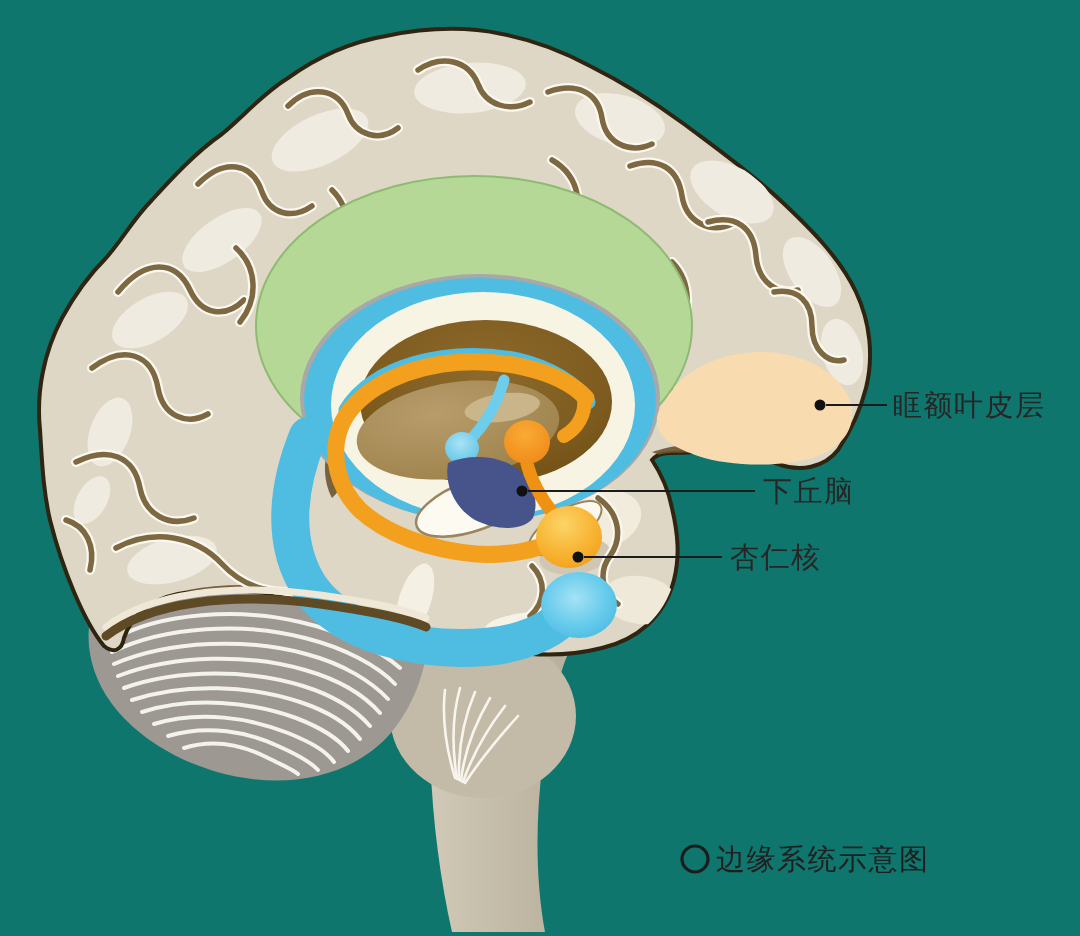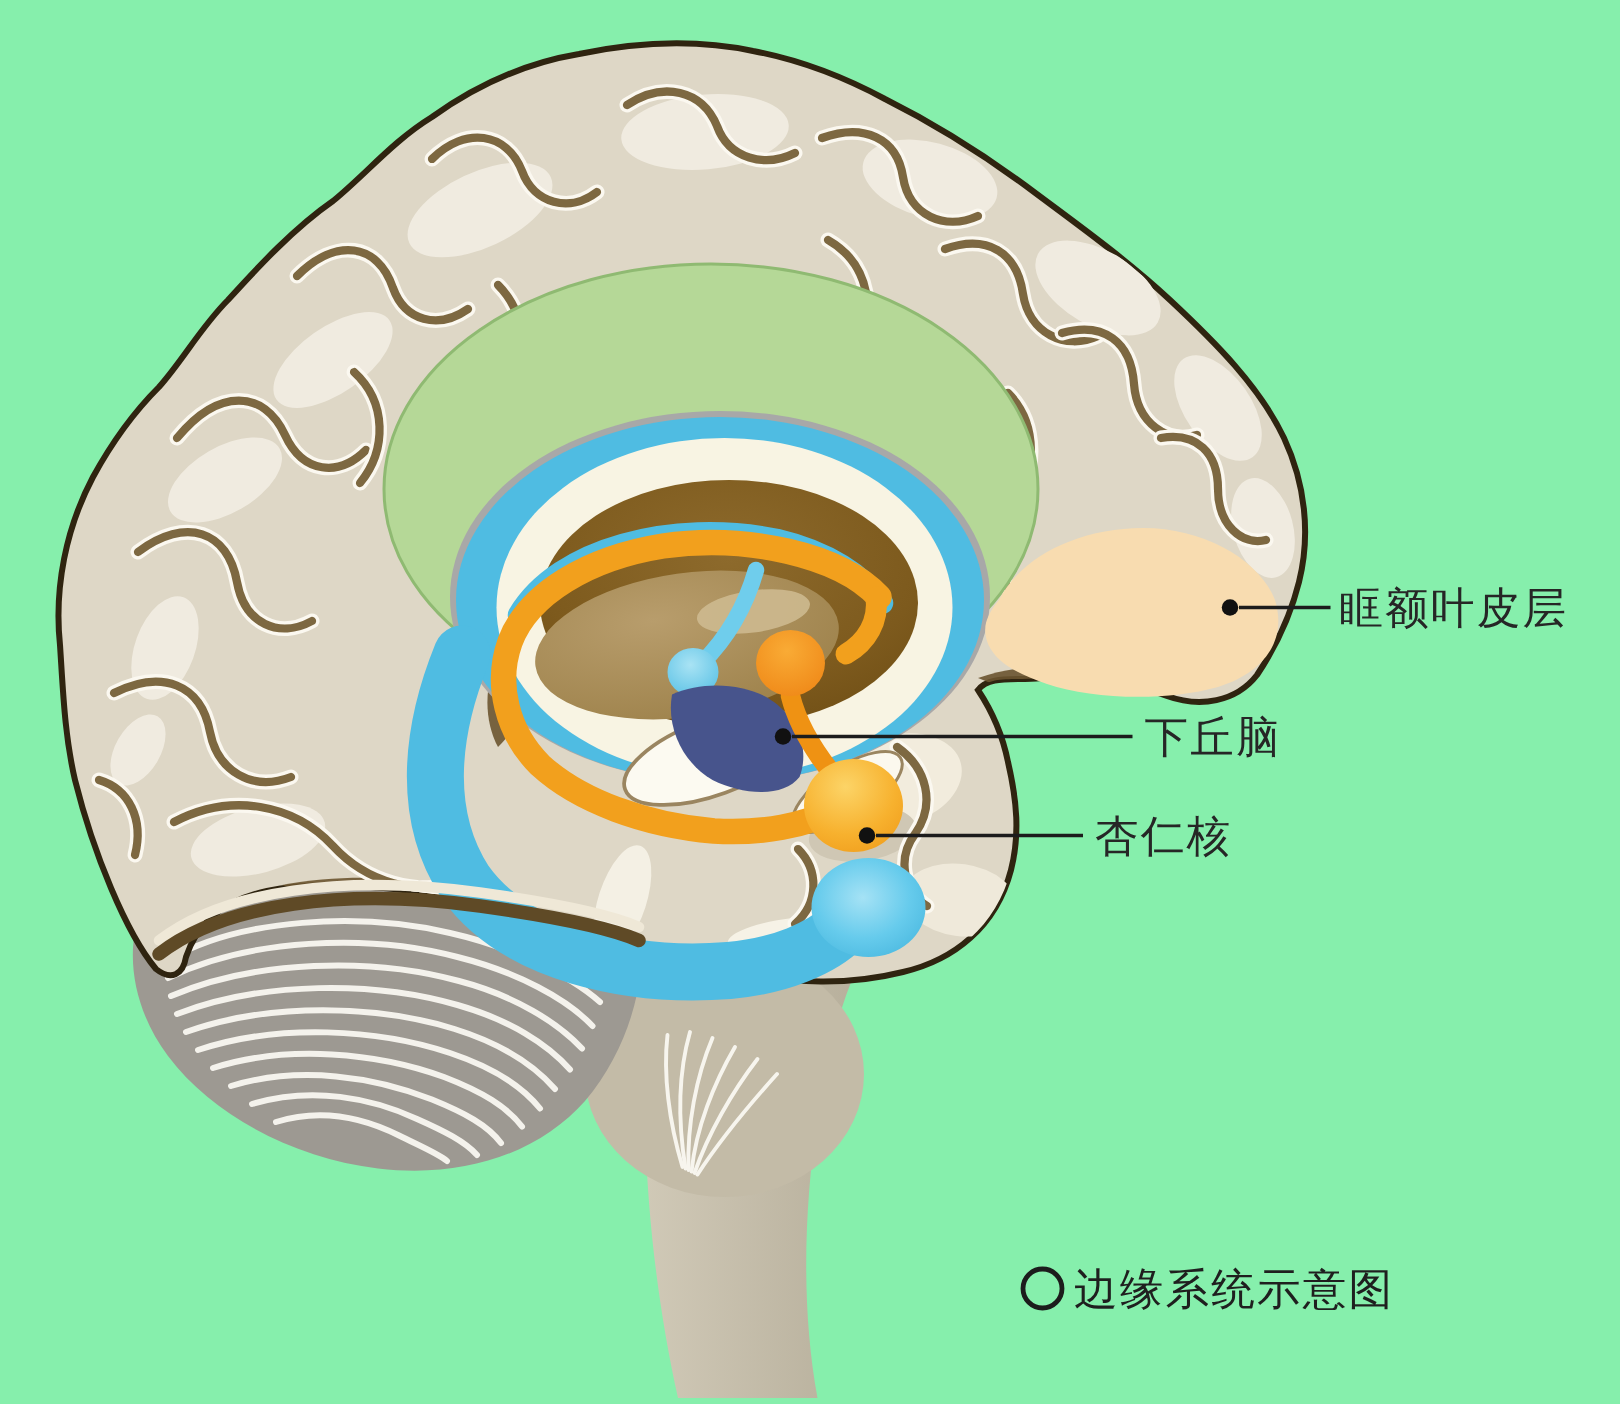--- a/index.html
+++ b/index.html
@@ -1,16 +1,16 @@
 <!DOCTYPE html>
 <html><head>
 <meta charset="utf-8">
 <style>
   html,body{margin:0;padding:0;background:#ffffff;}
-  .stage{position:relative;width:1080px;height:936px;background:#86efac;overflow:hidden;
+  .stage{position:relative;width:1080px;height:936px;background:#0f766e;overflow:hidden;
          font-family:"Liberation Sans",sans-serif;}
   svg{position:absolute;left:0;top:0;}
   .lbl{font-family:"Liberation Sans",sans-serif;font-size:29px;fill:#262626;letter-spacing:1.5px;}
   .cap{font-family:"Liberation Sans",sans-serif;font-size:29px;fill:#1f1f1f;letter-spacing:1.5px;}
   .leader{stroke:#1c1c1c;stroke-width:2.2;fill:none;}
   .dot{fill:#111;}
   .sulcus-w{stroke:#fbf8f0;stroke-width:10;fill:none;stroke-linecap:round;}
   .sulcus{stroke:#7d6841;stroke-width:5.5;fill:none;stroke-linecap:round;}
   .stripe{stroke:#f4f2ec;stroke-width:4;fill:none;stroke-linecap:round;}
   .fan{stroke:#f7f5ee;stroke-width:2.6;fill:none;stroke-linecap:round;}

